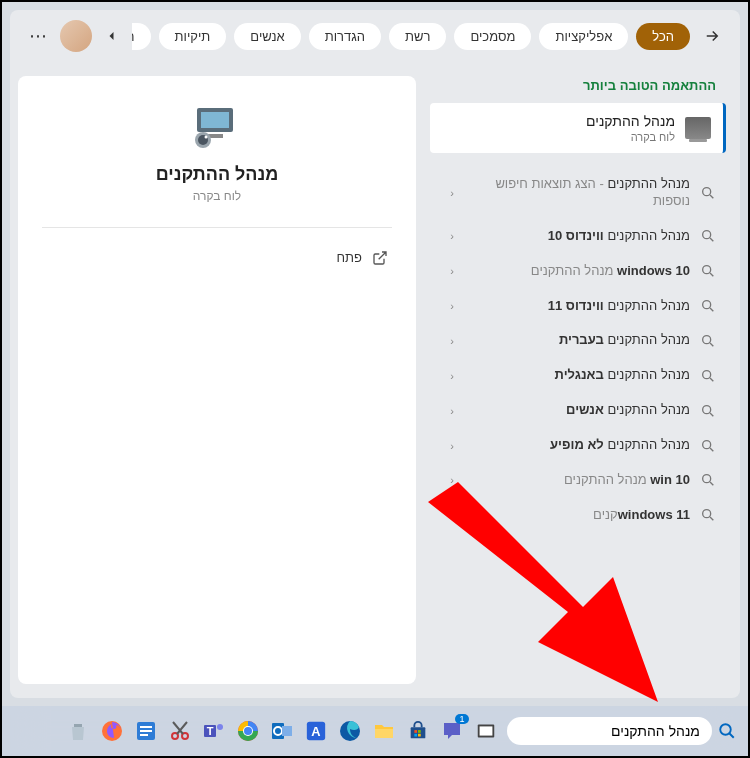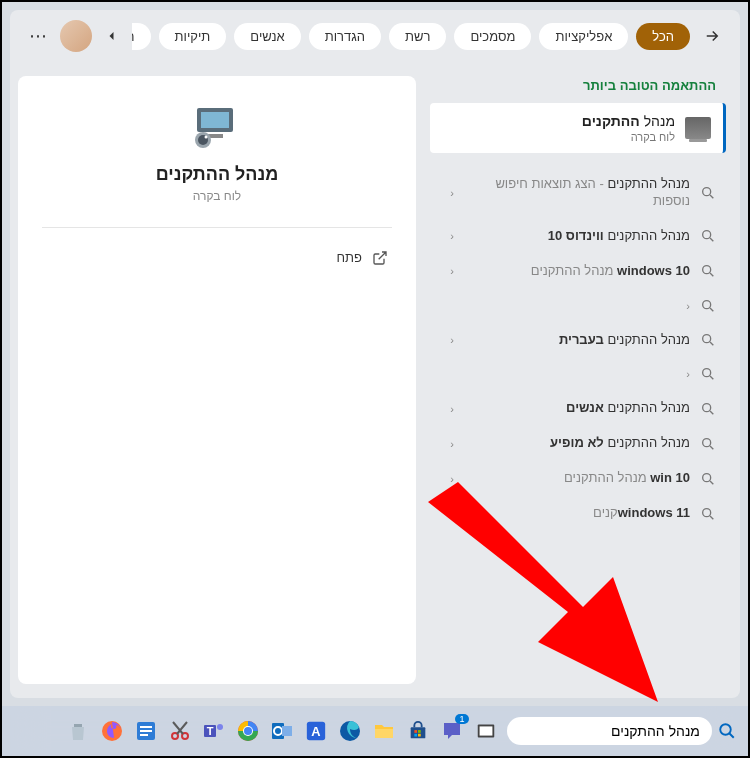--- a/index.html
+++ b/index.html
@@ -15,21 +15,21 @@
 .more-btn { width: 28px; height: 28px; border-radius: 6px; display: flex; align-items: center; justify-content: center; cursor: pointer; font-size: 18px; color: #333; }
 .content-area { display: flex; flex: 1; overflow: hidden; }
 .results-col { width: 310px; padding: 10px 14px 10px 0; overflow-y: auto; }
 .section-title { font-size: 13px; font-weight: 600; color: #15803d; padding: 6px 10px; margin-bottom: 4px; }
 .best-match { background: #fff; border-radius: 4px; padding: 10px 12px; display: flex; align-items: center; gap: 10px; cursor: pointer; border-right: 3px solid #0067c0; margin-bottom: 14px; }
 .best-match-icon { width: 26px; height: 22px; background: linear-gradient(#666,#888); border-radius: 2px; position: relative; }
 .best-match-icon::after { content:''; position:absolute; bottom:-3px; left:4px; right:4px; height:3px; background:#999; border-radius:1px; }
 .best-match-text { flex: 1; }
 .best-match-title { font-size: 14px; color: #222; }
 .best-match-title .q { font-weight: 400; }
-.best-match-title .bold { font-weight: 700; }
+.best-match-title .bold { font-weight: 400; }
 .best-match-sub { font-size: 11px; color: #777; margin-top: 2px; }
 .web-item { display: flex; align-items: center; padding: 9px 10px; cursor: pointer; gap: 10px; font-size: 13px; color: #333; }
 .search-glyph { width: 16px; height: 16px; flex-shrink: 0; }
 .web-text { flex: 1; line-height: 1.3; }
 .web-text .q { font-weight: 400; }
 .web-text .bold { font-weight: 700; }
 .web-text .suffix { color: #888; }
 .chevron { width: 14px; color: #888; font-size: 11px; }
 .preview-col { flex: 1; padding: 14px 14px 14px 8px; }
 .preview-card { background: #fff; border-radius: 8px; height: 100%; padding: 30px 24px 20px; display: flex; flex-direction: column; align-items: center; }
@@ -112,35 +112,37 @@
               <path d="M20 20l-5-5"></path>
             </svg>
     <div class="web-text"><span class="q"></span><span class="bold">windows 10</span><span class="suffix"> מנהל ההתקנים</span></div>
     <div class="chevron">‹</div>
           </div>
           <div class="web-item">
             <svg class="search-glyph" viewBox="0 0 24 24" fill="none" stroke="#777" stroke-width="2">
               <circle cx="10" cy="10" r="6"></circle>
               <path d="M20 20l-5-5"></path>
             </svg>
+    <div class="web-text"><span class="q">מנהל ההתקנים </span><span class="bold">ווינדוס 11</span><span class="suffix"></span></div>
     <div class="chevron">‹</div>
           </div>
           <div class="web-item">
             <svg class="search-glyph" viewBox="0 0 24 24" fill="none" stroke="#777" stroke-width="2">
               <circle cx="10" cy="10" r="6"></circle>
               <path d="M20 20l-5-5"></path>
             </svg>
     <div class="web-text"><span class="q">מנהל ההתקנים </span><span class="bold">בעברית</span><span class="suffix"></span></div>
     <div class="chevron">‹</div>
           </div>
           <div class="web-item">
             <svg class="search-glyph" viewBox="0 0 24 24" fill="none" stroke="#777" stroke-width="2">
               <circle cx="10" cy="10" r="6"></circle>
               <path d="M20 20l-5-5"></path>
             </svg>
+    <div class="web-text"><span class="q">מנהל ההתקנים </span><span class="bold">באנגלית</span><span class="suffix"></span></div>
     <div class="chevron">‹</div>
           </div>
           <div class="web-item">
             <svg class="search-glyph" viewBox="0 0 24 24" fill="none" stroke="#777" stroke-width="2">
               <circle cx="10" cy="10" r="6"></circle>
               <path d="M20 20l-5-5"></path>
             </svg>
     <div class="web-text"><span class="q">מנהל ההתקנים </span><span class="bold">אנשים</span><span class="suffix"></span></div>
     <div class="chevron">‹</div>
           </div>

